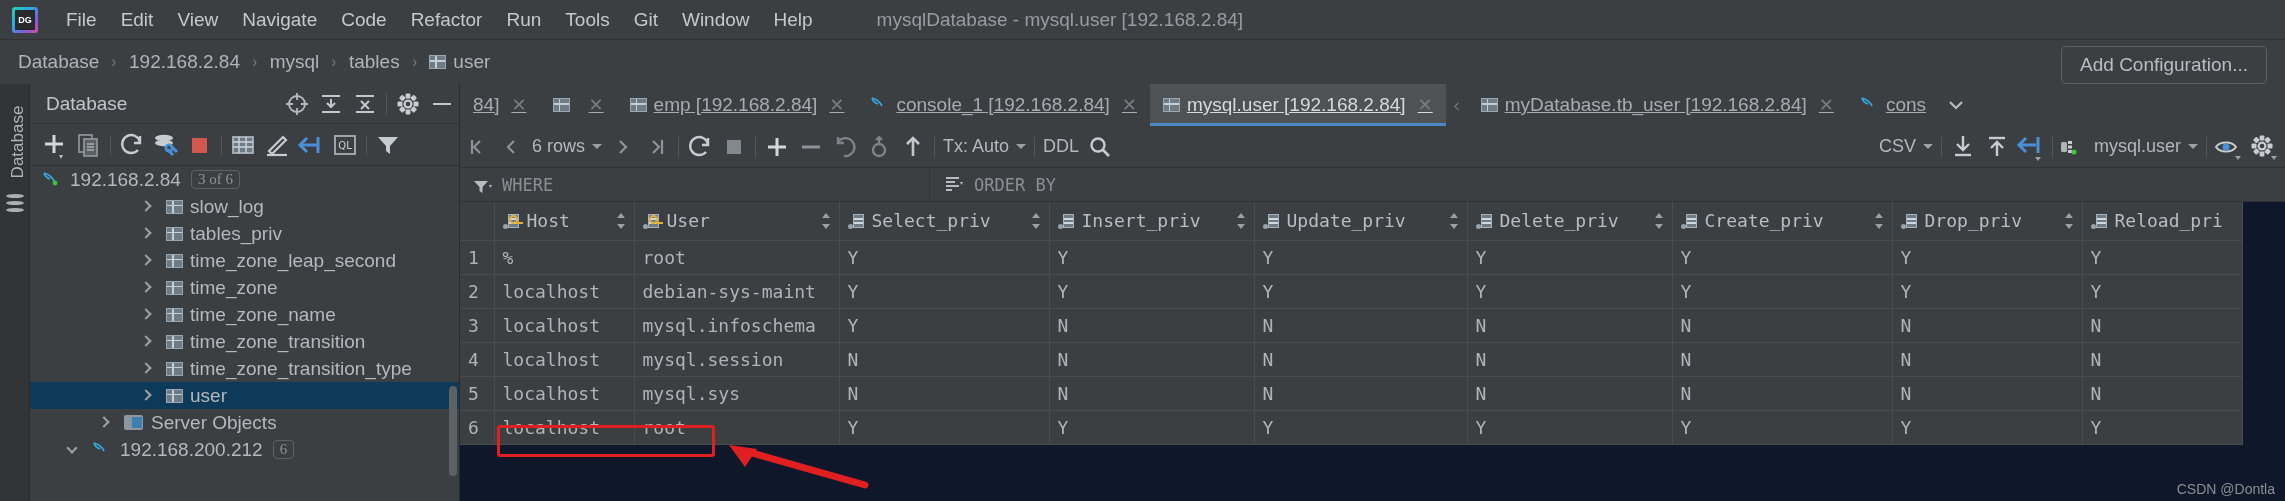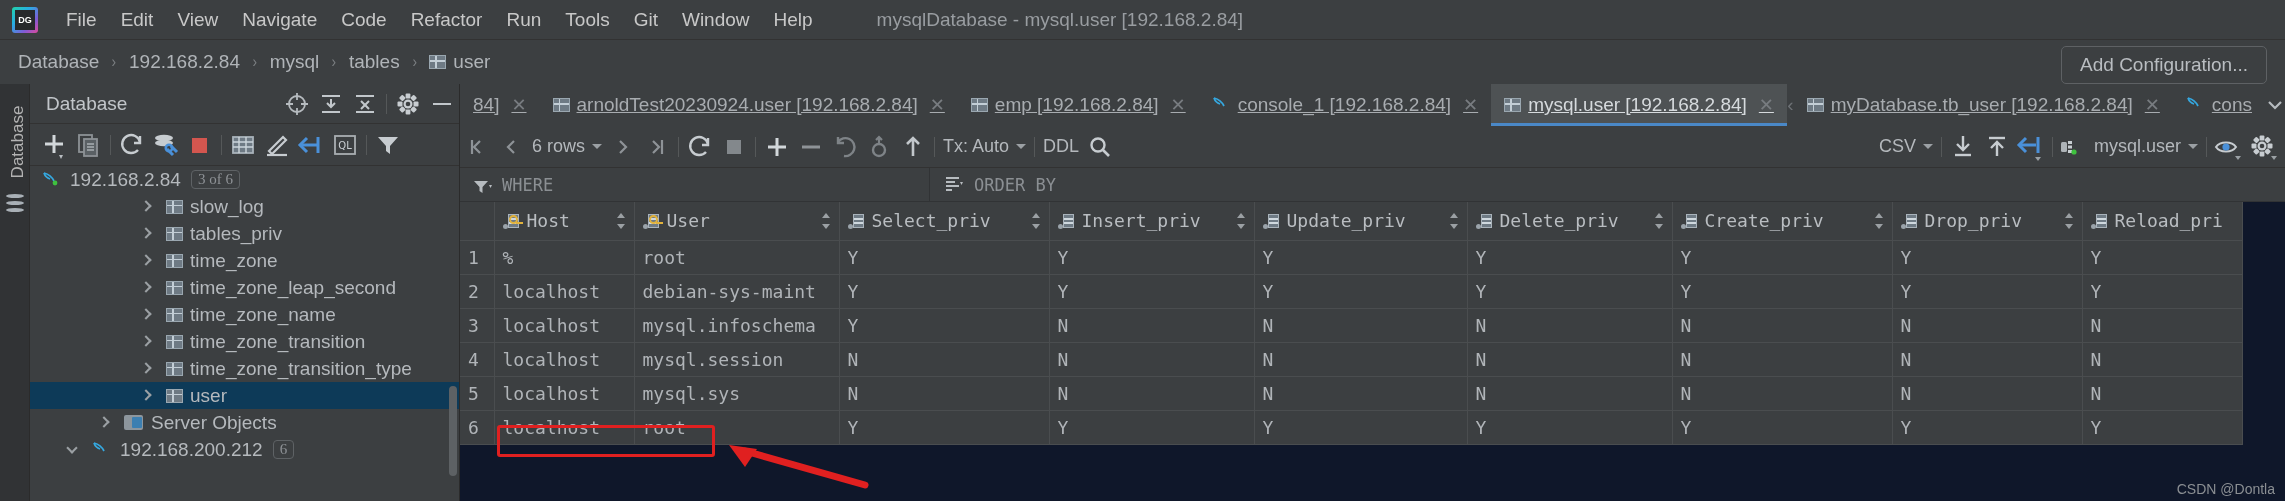--- a/index.html
+++ b/index.html
@@ -427,26 +427,26 @@
         <span>slow_log</span>
       </div>
       <div class="trow" style="padding-left:110px">
         <span class="chev"></span>
         <span class="tbl-ico" style="margin-left:14px"></span>
         <span>tables_priv</span>
       </div>
       <div class="trow" style="padding-left:110px">
         <span class="chev"></span>
         <span class="tbl-ico" style="margin-left:14px"></span>
-        <span>time_zone</span>
+        <span>time_zone_leap_second</span>
       </div>
       <div class="trow" style="padding-left:110px">
         <span class="chev"></span>
         <span class="tbl-ico" style="margin-left:14px"></span>
-        <span>time_zone_leap_second</span>
+        <span>time_zone</span>
       </div>
       <div class="trow" style="padding-left:110px">
         <span class="chev"></span>
         <span class="tbl-ico" style="margin-left:14px"></span>
         <span>time_zone_name</span>
       </div>
       <div class="trow" style="padding-left:110px">
         <span class="chev"></span>
         <span class="tbl-ico" style="margin-left:14px"></span>
         <span>time_zone_transition</span>
@@ -481,21 +481,20 @@
     </div>
   </div>
 
   <div class="tabbar">
     <div class="tab">
       <span>84]</span>
       <span class="x">✕</span>
     </div>
     <div class="tab">
       <span class="tbl-ico"></span>
-      <span>arnoldTest20230924.user [192.168.2.84]</span>
       <span class="x">✕</span>
     </div>
     <div class="tab">
       <span class="tbl-ico"></span>
       <span>emp [192.168.2.84]</span>
       <span class="x">✕</span>
     </div>
     <div class="tab">
       <span class="dolphin">
         <svg width="20" height="18" viewBox="0 0 20 18">

